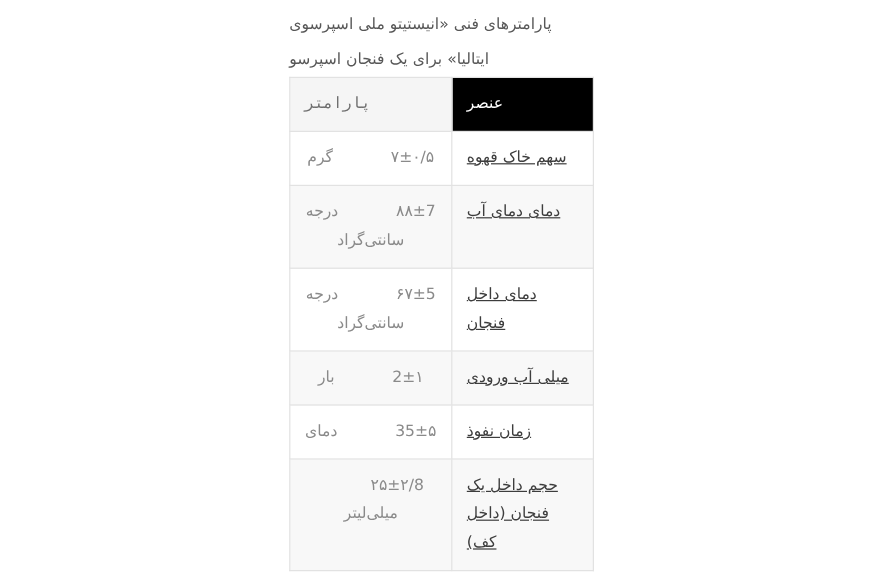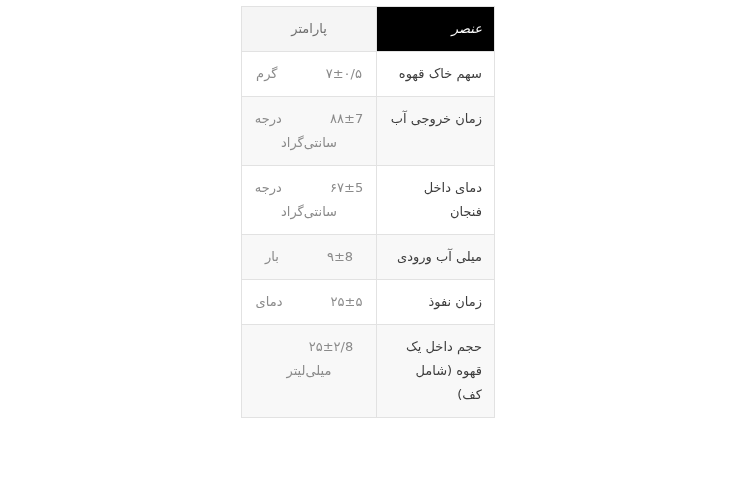--- a/index.html
+++ b/index.html
@@ -40,34 +40,35 @@
     border:1px solid var(--border);
     vertical-align:top;
     line-height:24px;
     padding:10px 12px;
     font-weight:normal;
   }
   
   th.element-header{
     background:var(--header-bg);
     color:var(--header-text);
-    text-align:right;
+    text-align:left;
     border-color:var(--header-bg);
-    font-style:italic;
   }
   th.param-header{
     background:var(--param-header-bg);
     color:#6f6f6f;
-    text-align:center;
+    text-align:left;
+    font-family:Liberation Mono, monospace;
   }
   
   tbody th.element-cell{
-    text-align:right;
+    text-align:left;
     color:var(--element-text);
     background:transparent;
+    text-decoration:underline;
   }
   tbody td.value-cell{
     text-align:center;
     color:var(--value-text);
   }
   tbody tr:nth-child(even) th.element-cell,
   tbody tr:nth-child(even) td.value-cell{
     background:var(--stripe-bg);
   }
   .num{
@@ -75,20 +76,21 @@
     unicode-bidi:bidi-override;
     display:inline-block;
     margin-left:44px;
   }
 </style>
 </head>
 <body>
 
 <div class="article">
 
+  <p class="page-title">پارامترهای فنی «انیستیتو ملی اسپرسوی ایتالیا» برای یک فنجان اسپرسو</p>
 
   <table class="params">
     <colgroup>
       <col class="c-element">
       <col class="c-param">
     </colgroup>
     <thead>
       <tr>
         <th class="element-header">عنصر</th>
         <th class="param-header">پارامتر</th>
@@ -96,49 +98,49 @@
     </thead>
     <tbody>
       <tr>
         <th class="element-cell">سهم خاک قهوه</th>
         <td class="value-cell">
           <span class="num">۷±۰/۵</span>
           <span>گرم</span>
         </td>
       </tr>
       <tr>
-        <th class="element-cell">زمان خروجی آب</th>
+        <th class="element-cell">دمای دمای آب</th>
         <td class="value-cell">
           <span class="num">۸۸±7</span>
           <span>درجه سانتی‌گراد</span>
         </td>
       </tr>
       <tr>
         <th class="element-cell">دمای داخل فنجان</th>
         <td class="value-cell">
           <span class="num">۶۷±5</span>
           <span>درجه سانتی‌گراد</span>
         </td>
       </tr>
       <tr>
         <th class="element-cell">میلی آب ورودی</th>
         <td class="value-cell">
-          <span class="num">۹±8</span>
+          <span class="num">2±۱</span>
           <span>بار</span>
         </td>
       </tr>
       <tr>
         <th class="element-cell">زمان نفوذ</th>
         <td class="value-cell">
-          <span class="num">۲۵±۵</span>
+          <span class="num">35±۵</span>
           <span>دمای</span>
         </td>
       </tr>
       <tr>
-        <th class="element-cell">حجم داخل یک قهوه (شامل کف)</th>
+        <th class="element-cell">حجم داخل یک فنجان (داخل کف)</th>
         <td class="value-cell">
           <span class="num">۲۵±۲/8</span>
           <span>میلی‌لیتر</span>
         </td>
       </tr>
     </tbody>
   </table>
 </div>
 
 </body></html>

